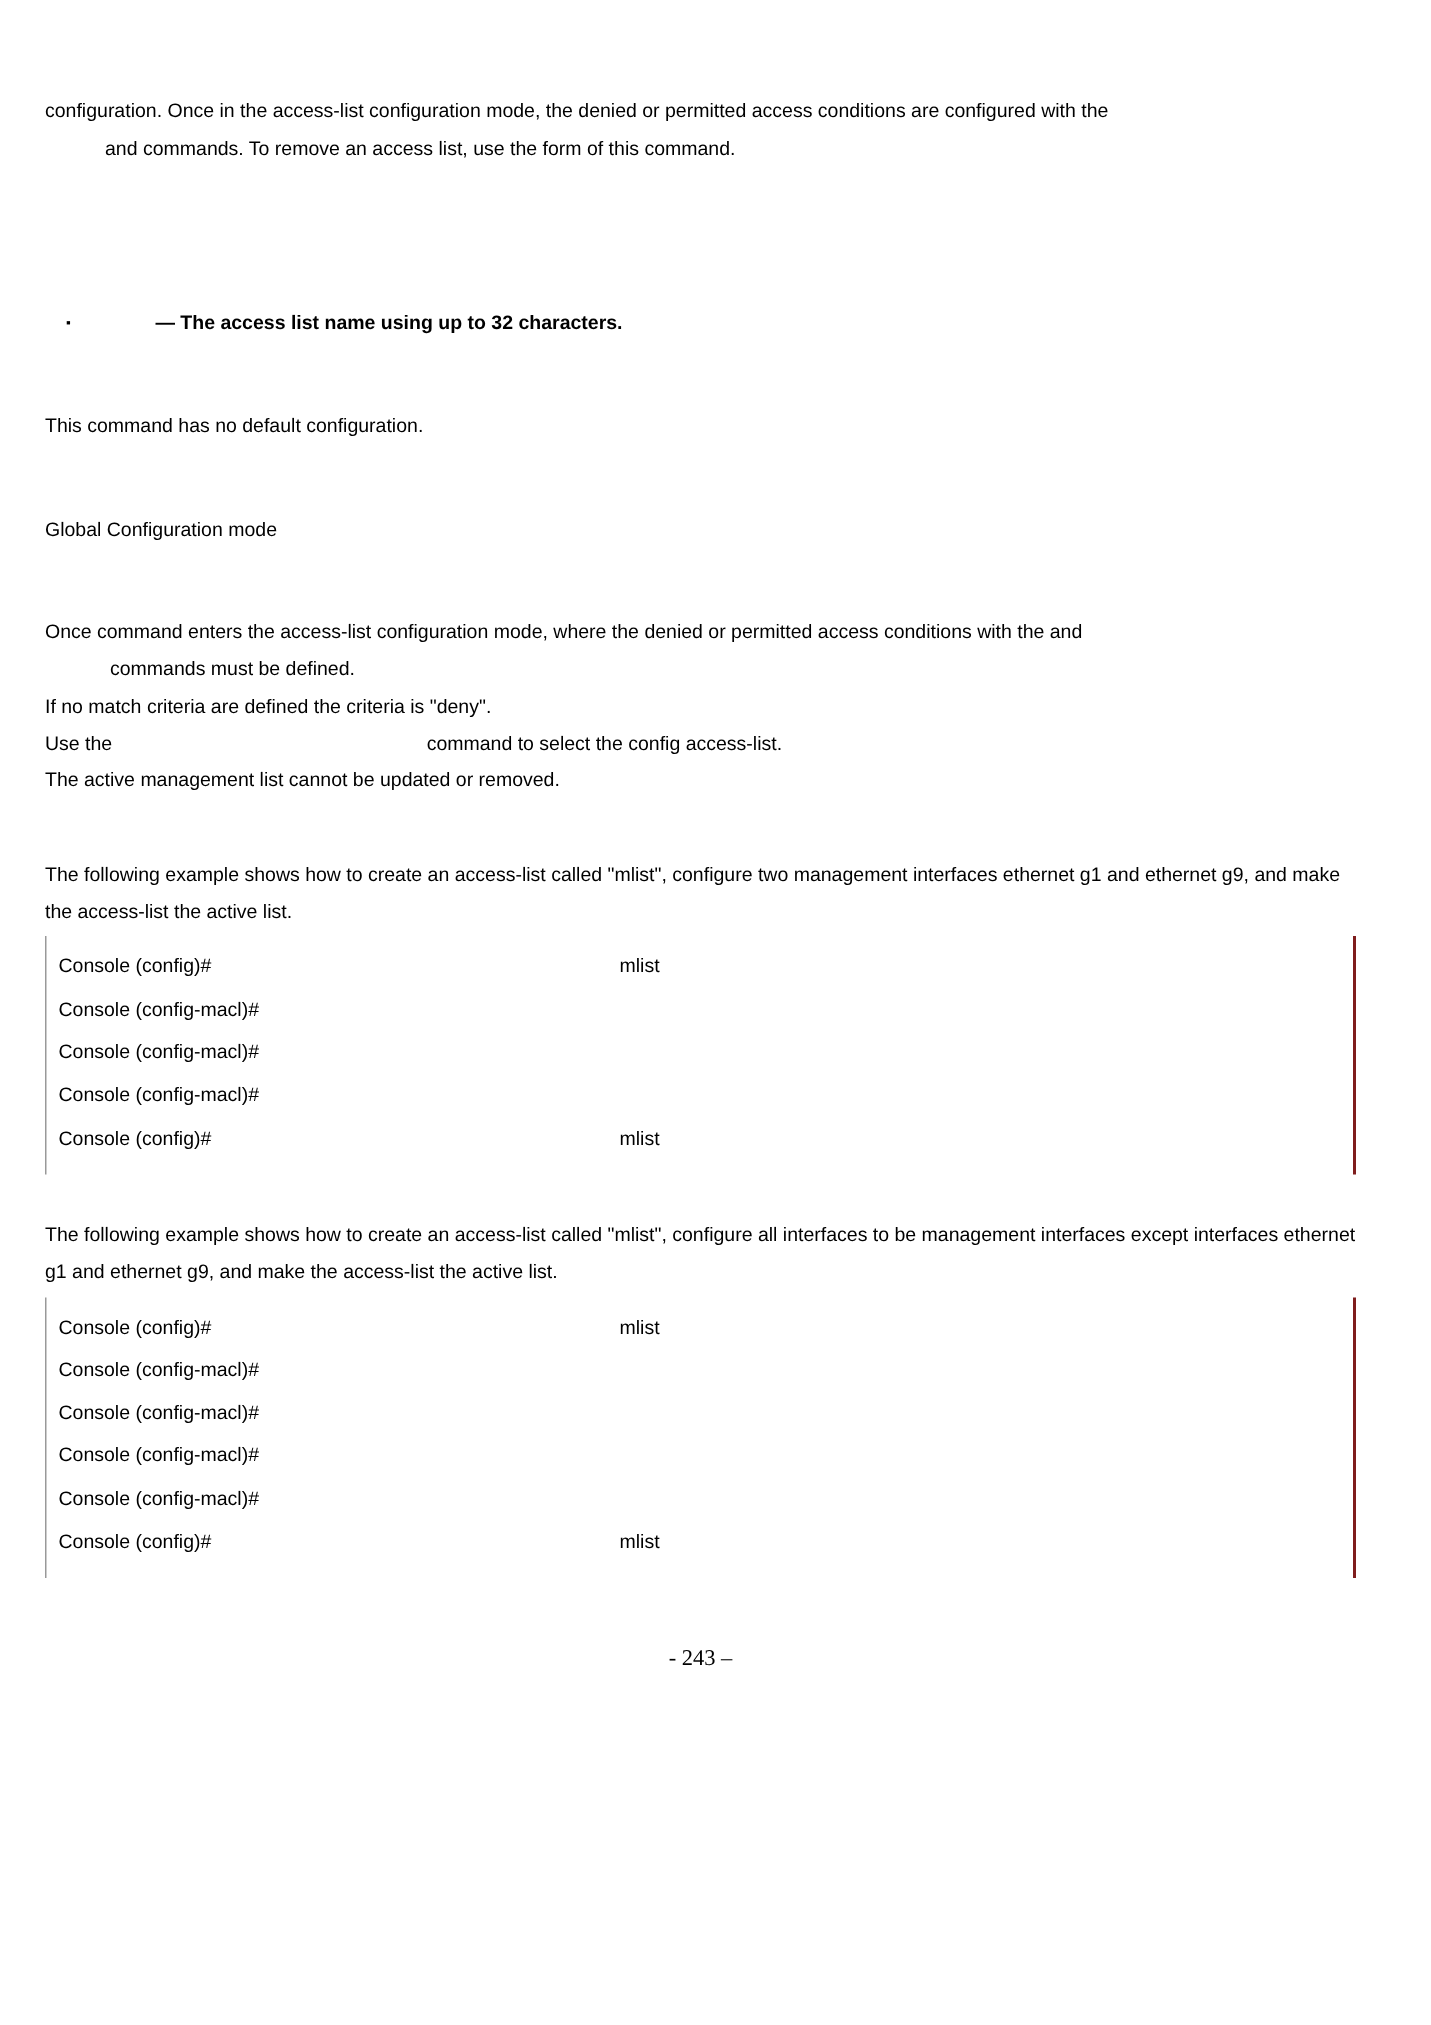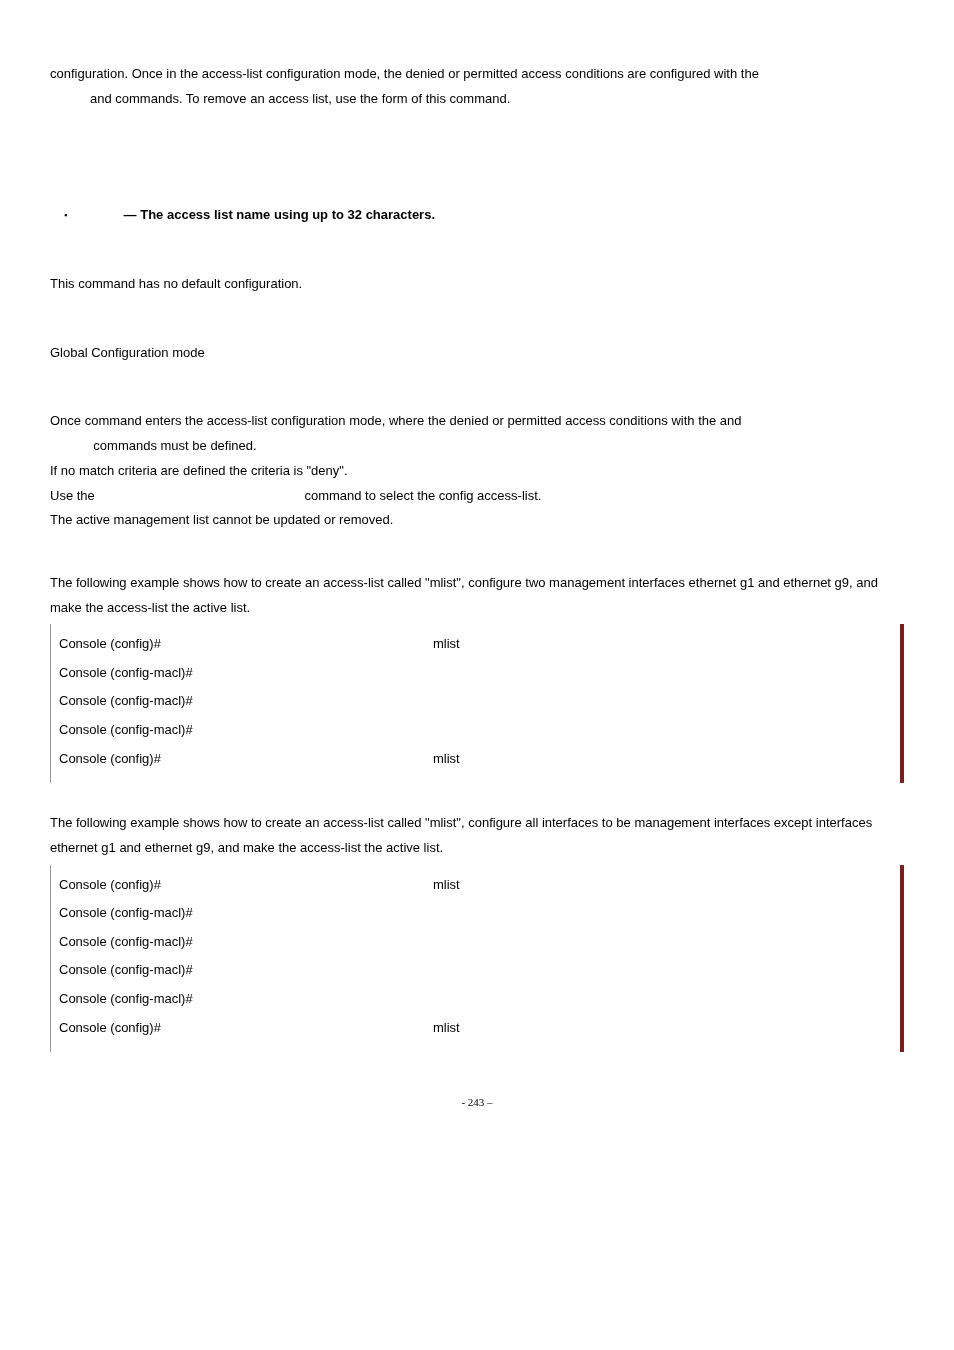--- a/index.html
+++ b/index.html
@@ -8,21 +8,21 @@
     background: #fff;
     color: #000;
     font-family: Arial, Helvetica, sans-serif;
     font-size: 13px;
     line-height: 1.9;
   }
   .page {
     width: 954px;
     min-height: 1350px;
     margin: 0 auto;
-    padding: 62px 50px 25px 50px;
+    padding: 62px 50px 25px 30px;
     box-sizing: border-box;
     position: relative;
   }
   .content {
     padding: 0 0px;
   }
   .block {
     margin-bottom: 22px;
   }
   ul.simple {
@@ -38,36 +38,36 @@
   ul.simple li::before {
     content: "▪";
     position: absolute;
     left: 14px;
     top: 0;
     font-size: 9px;
     line-height: 24px;
   }
   .codebox {
     border-left: 1px solid #999;
-    border-right: 4px solid #7f1d1d;
+    border-right: 2px solid #7f1d1d;
     padding: 6px 8px 10px 8px;
     margin-top: 0px;
     margin-bottom: 28px;
     font-family: Arial, Helvetica, sans-serif;
     line-height: 2.2;
     text-decoration: underline;
   }
   .codebox .row {
     display: block;
     white-space: pre;
   }
   .pagenum {
     text-align: center;
     font-family: "Times New Roman", Times, serif;
-    font-size: 11px;
+    font-size: 15px;
     margin-top: 40px;
   }
   .row-gap {
     display: inline-block;
     width: 230px;
   }
   .row-prompt {
     display: inline-block;
     min-width: 140px;
   }

